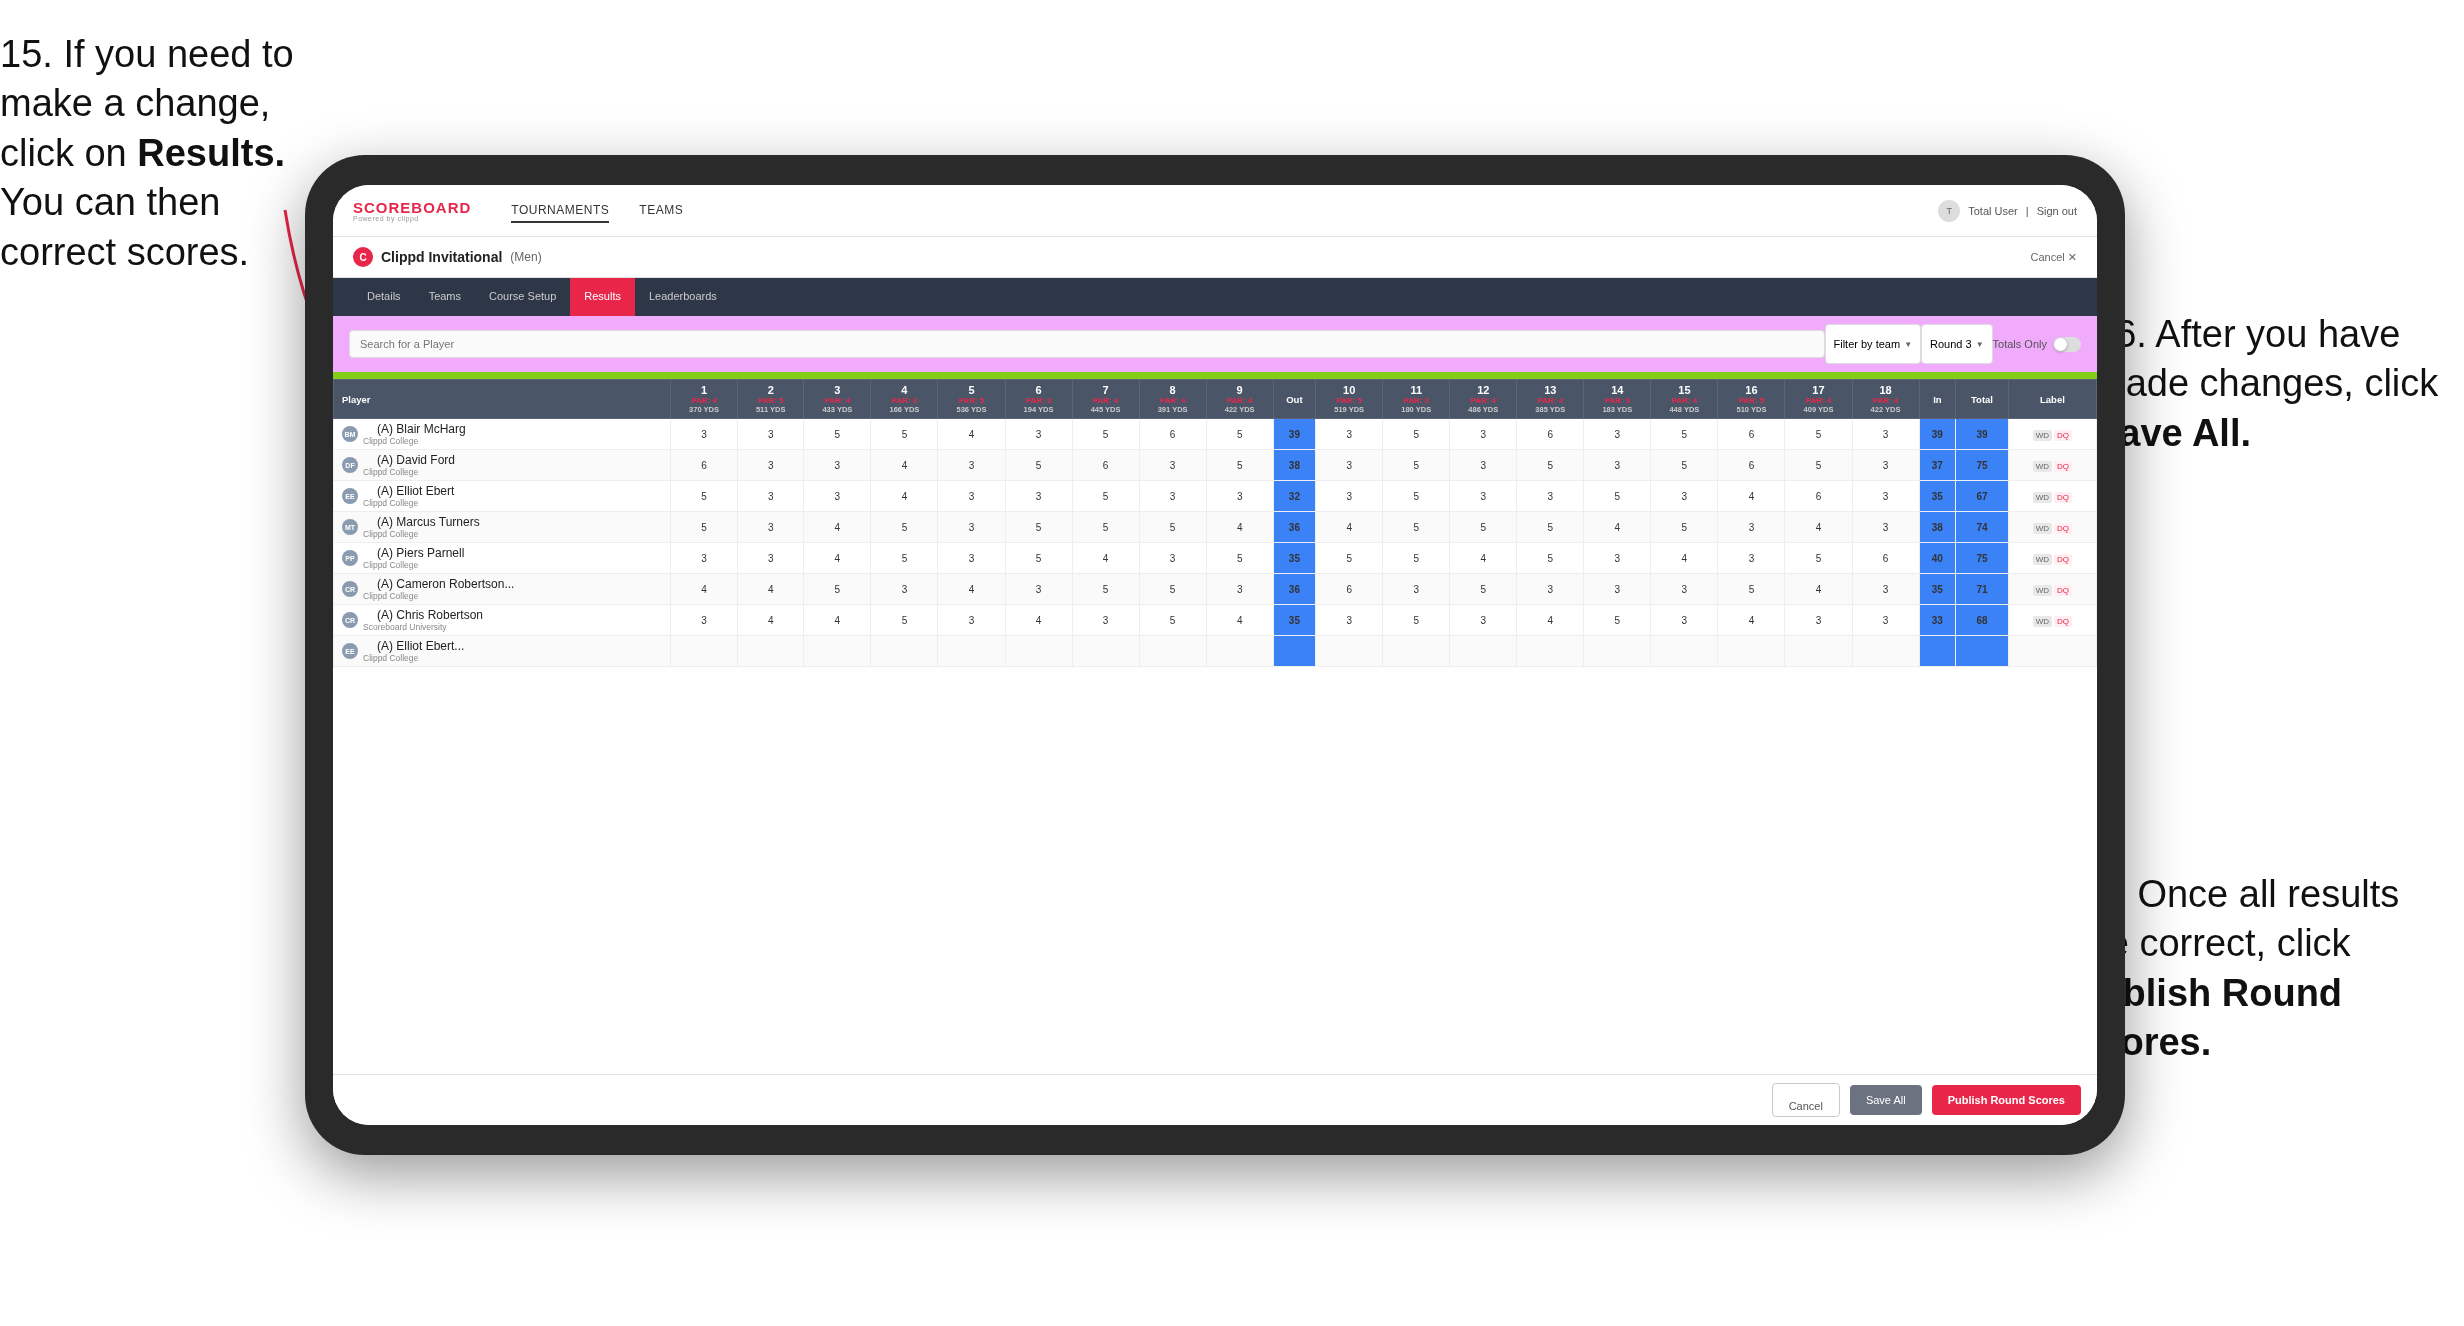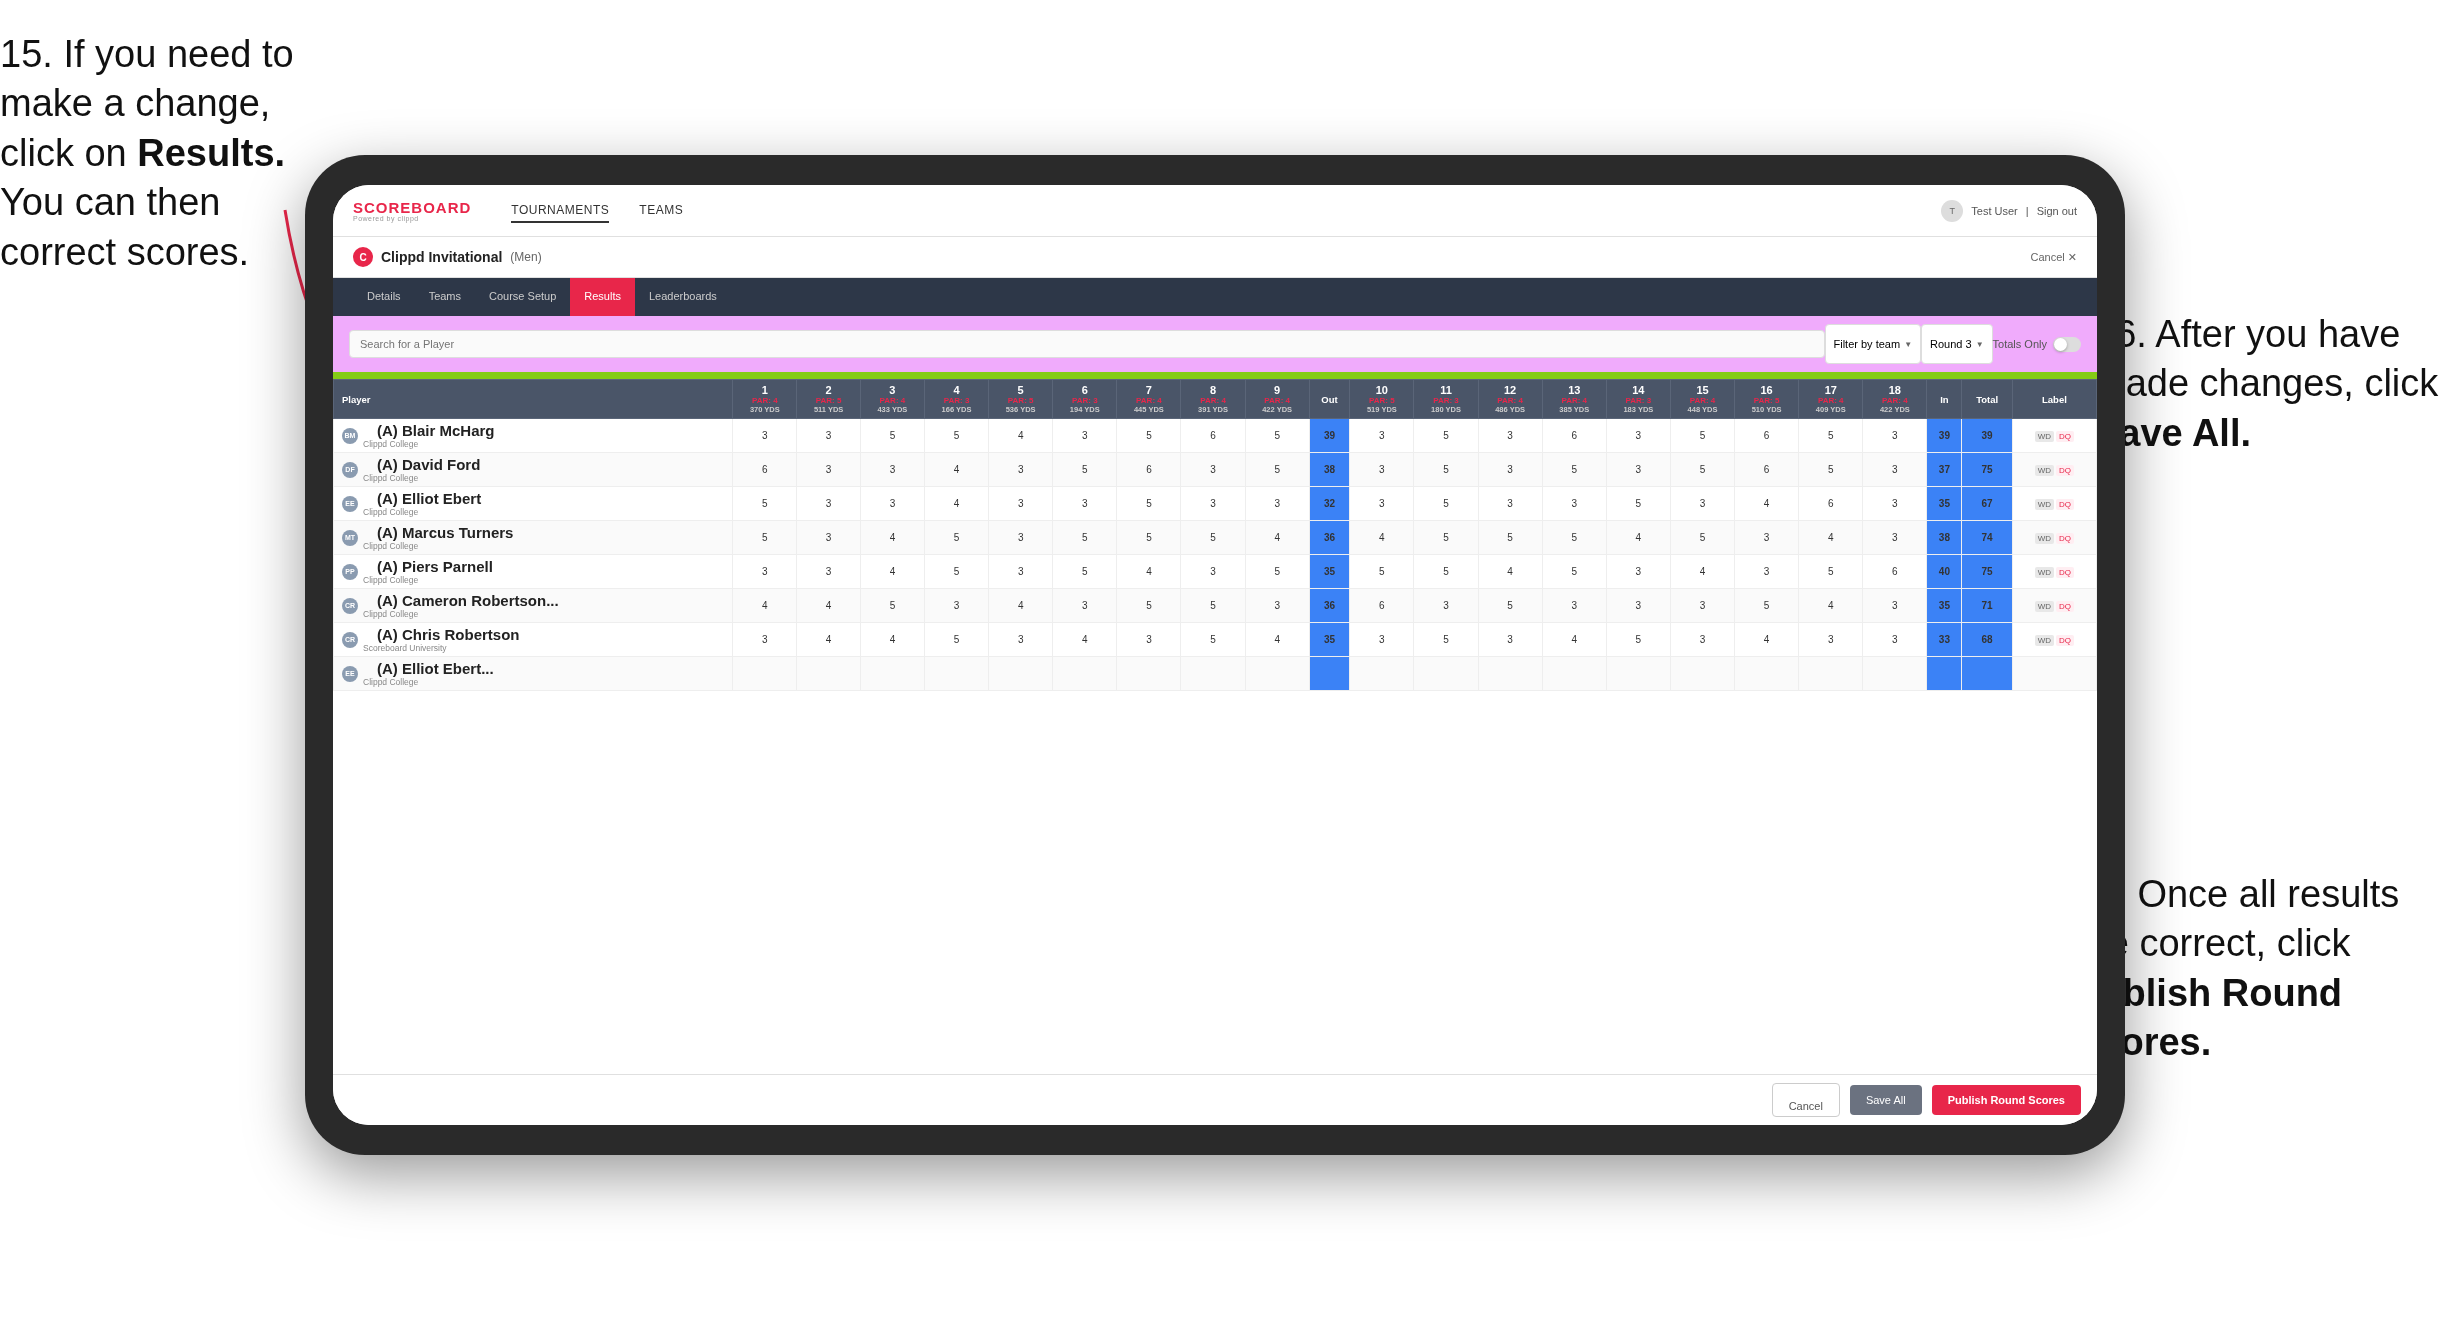--- a/index.html
+++ b/index.html
@@ -327,22 +327,22 @@
       background: #8a9bb0;
       color: white;
       font-size: 7px;
       display: flex;
       align-items: center;
       justify-content: center;
       font-weight: 700;
       flex-shrink: 0;
     }
     .player-info .player-name {
-      font-size: 15px;
-      font-weight: 700;
+      font-size: 12px;
+      font-weight: 400;
       color: #222;
       padding-left: 14px;
     }
     .player-info .player-school {
       font-size: 8.5px;
       color: #888;
     }
     td.out-col, td.in-col, td.total-col {
       font-weight: 700;
       background: #3b82f6;
@@ -475,21 +475,21 @@
       <div class="app-navbar">
         <div class="brand-logo">
           <span class="brand-name">SCOREBOARD</span>
           <span class="brand-sub">Powered by clippd</span>
         </div>
         <span class="nav-link active">TOURNAMENTS</span>
         <span class="nav-link">TEAMS</span>
         <div class="nav-spacer"></div>
         <div class="user-section">
           <div class="user-avatar">T</div>
-          <span>Test User</span>
+          <span>Total User</span>
           <span>|</span>
           <span style="cursor:pointer;">Sign out</span>
         </div>
       </div>
 
       <div class="tournament-header">
         <div class="tournament-title-row">
           <div class="t-icon">C</div>
           <span class="t-name">Clippd Invitational</span>
           <span class="t-sub">(Men)</span>

